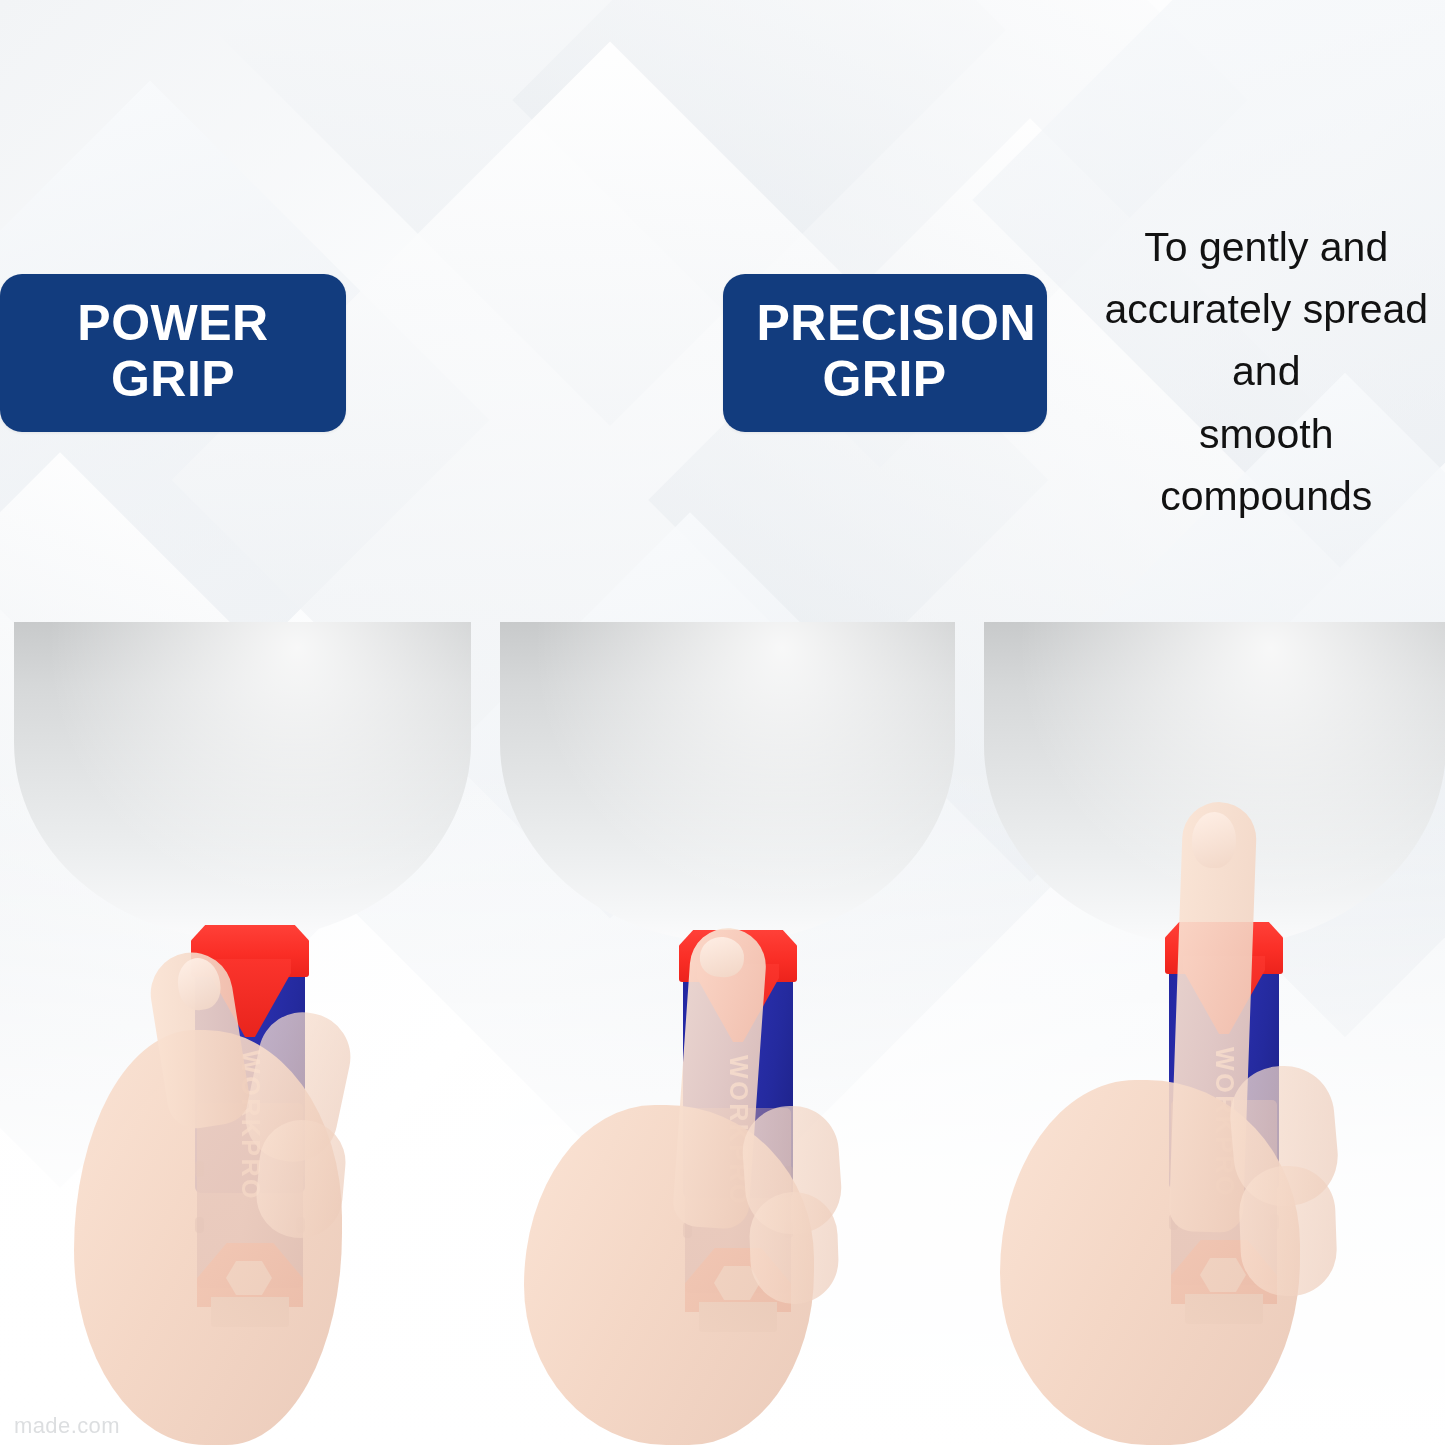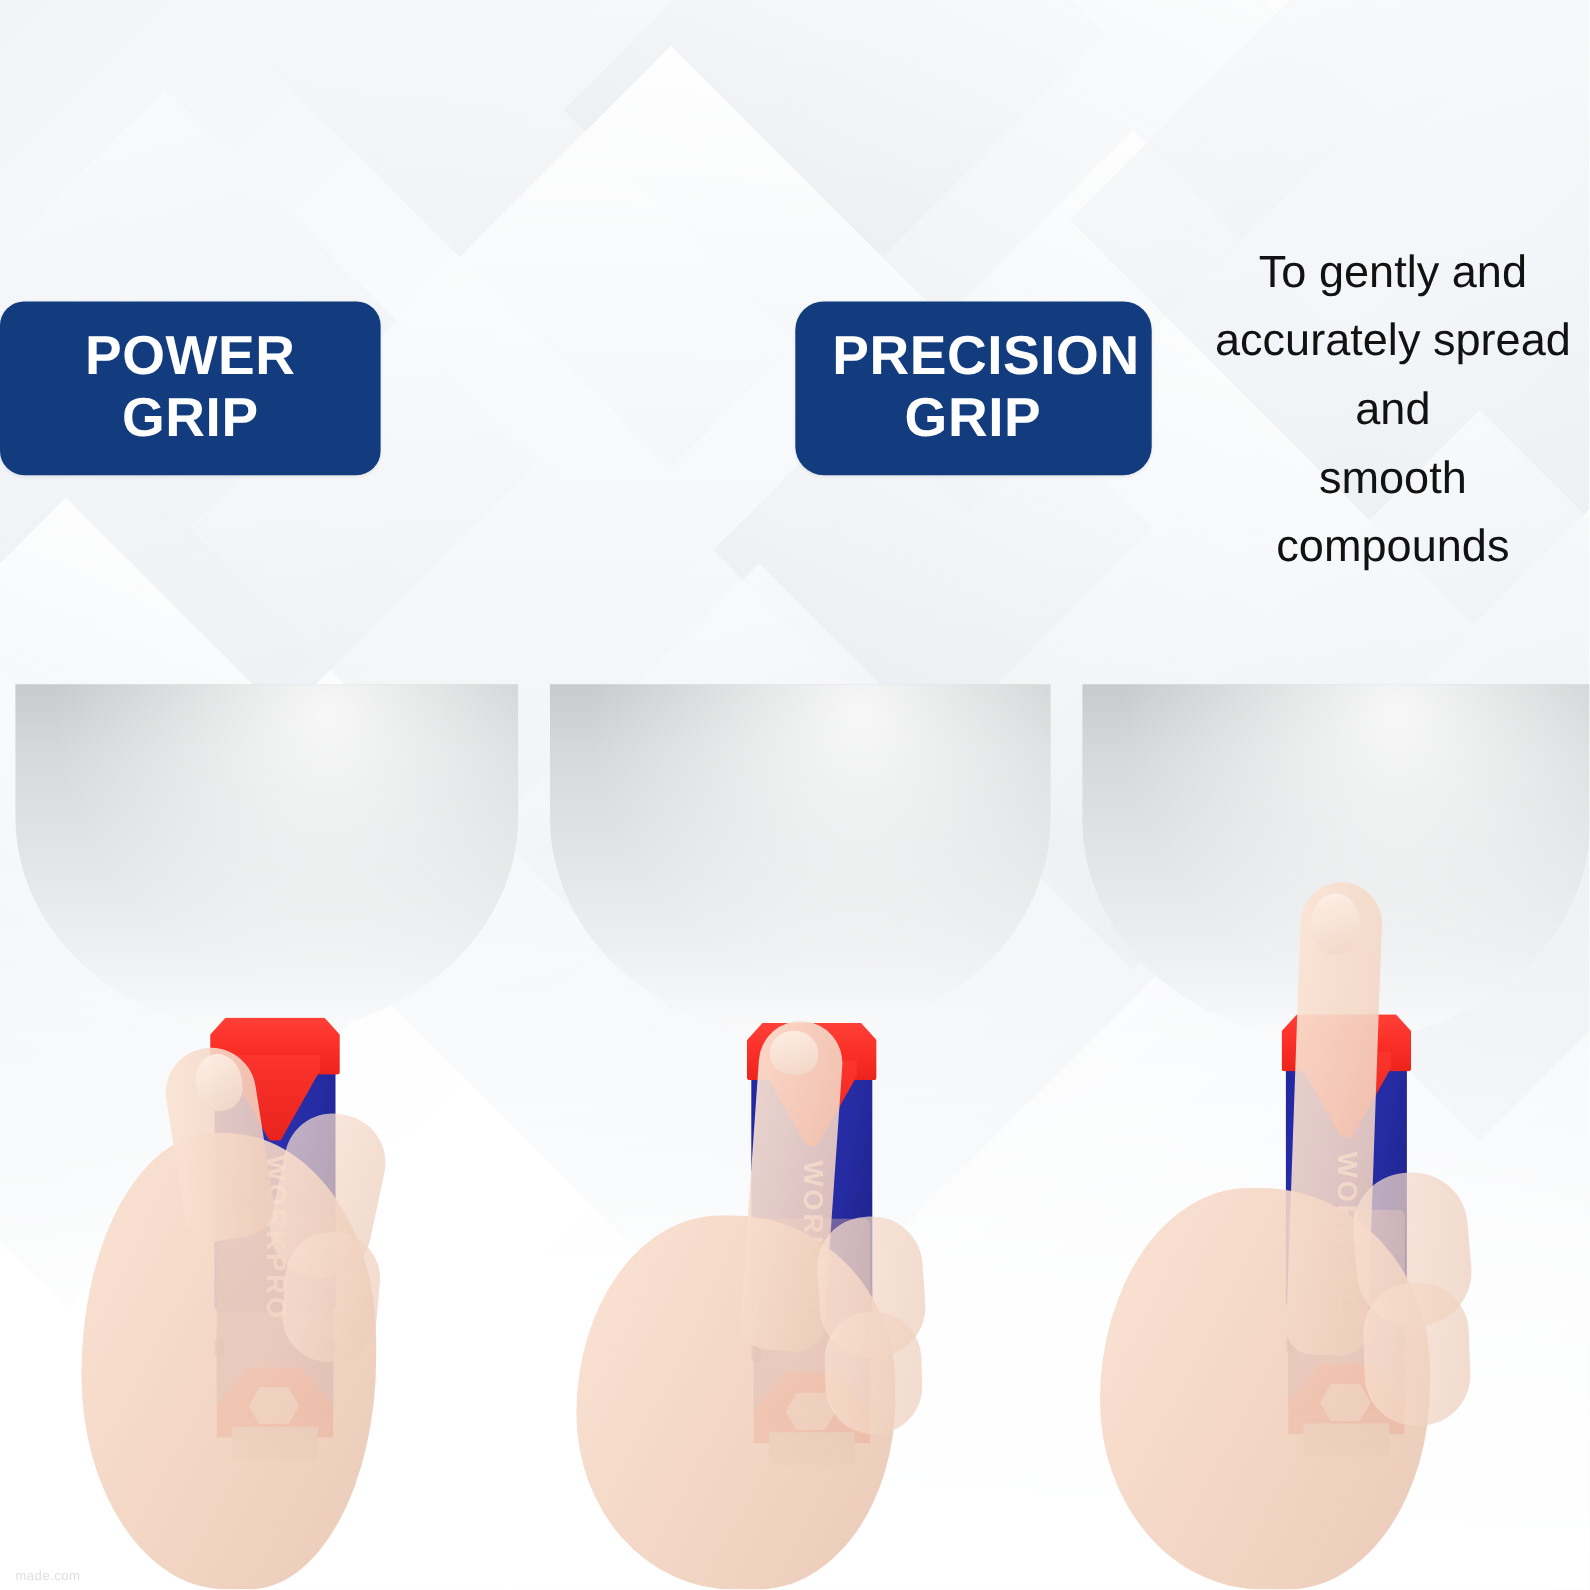--- a/index.html
+++ b/index.html
@@ -67,21 +67,21 @@
     line-height: 1.13;
     letter-spacing: 0.5px;
     text-align: center;
     padding: 21px 34px 24px 34px;
     box-sizing: border-box;
     white-space: pre-line;
     box-shadow: 0 1px 3px rgba(0,0,0,0.07);
   }
   .badge.w1 { width: 346px; }
   .badge.w2 { width: 396px; }
-  .badge.w3 { width: 324px; border-radius: 26px; }
+  .badge.w3 { width: 324px; }
   .caption {
     margin-top: 38px;
     font-size: 41px;
     color: #121212;
     line-height: 1.52;
     text-align: center;
     white-space: pre-line;
     max-width: 470px;
   }
 
@@ -218,21 +218,21 @@
   .nail {
     position: absolute;
     background: linear-gradient(160deg, rgba(255,240,231,0.95), rgba(241,214,198,0.9));
     border-radius: 50% 50% 44% 44%;
   }
 
   .watermark {
     position: absolute;
     left: 14px;
     bottom: 6px;
-    font-size: 12px;
+    font-size: 22px;
     color: rgba(150,155,160,0.33);
     letter-spacing: 0.4px;
   }
 </style>
 </head>
 <body>
 
 <div class="stage">
 
   <div class="bg-layer">

